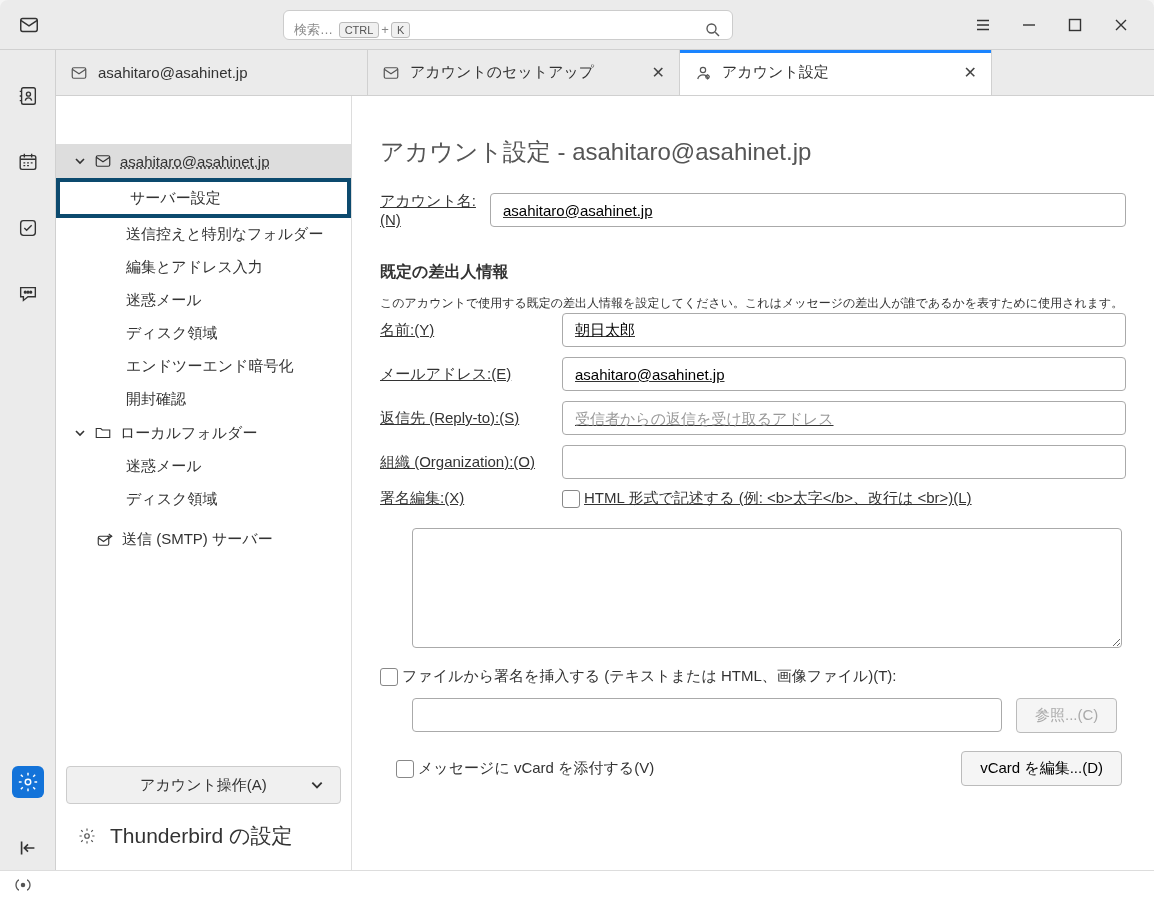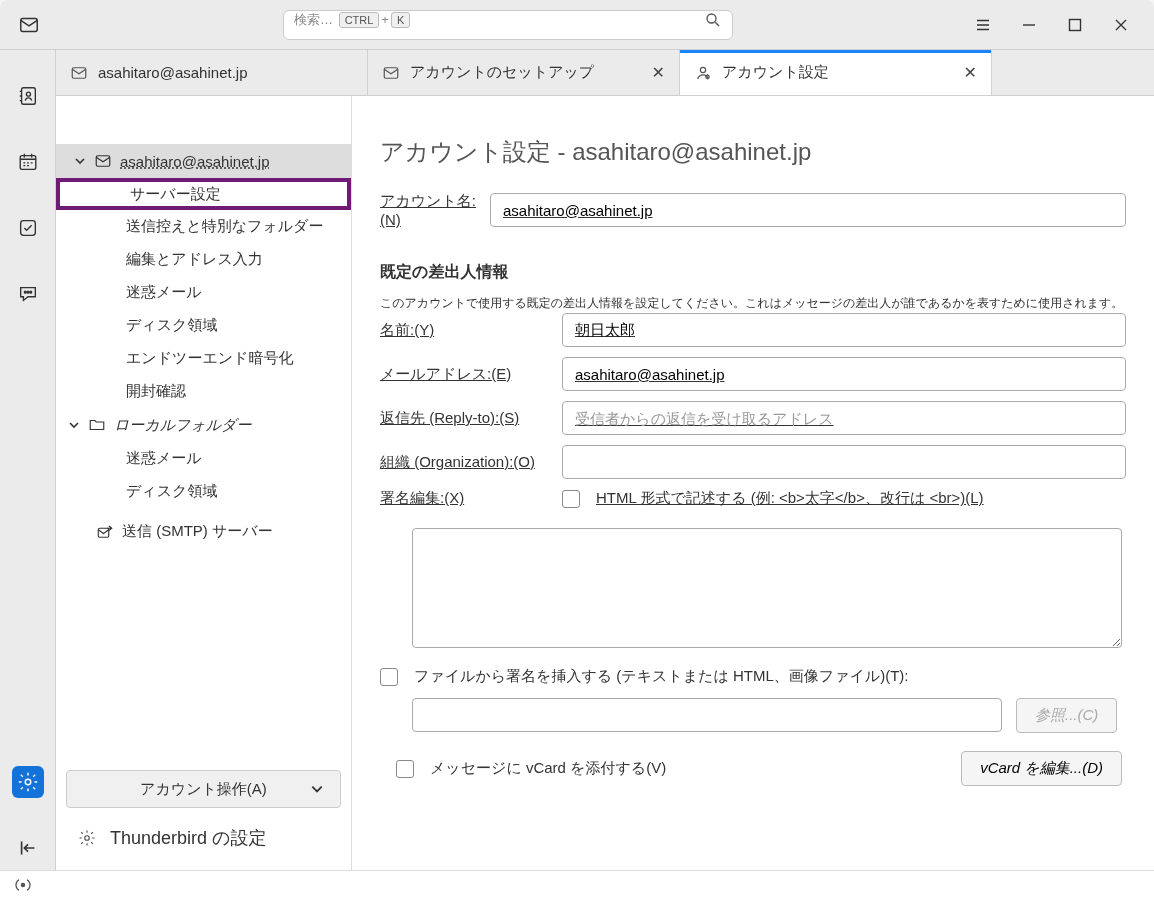--- a/index.html
+++ b/index.html
@@ -25,21 +25,21 @@
     }
     .titlebar-left { width: 58px; display: flex; justify-content: center; }
     .search-box {
       background: #fff;
       border: 1px solid #ccc;
       border-radius: 6px;
       height: 30px;
       width: 450px;
       margin-left: 225px;
       display: flex;
-      align-items: flex-start;
+      align-items: flex-end;
       padding: 0 10px;
     }
     .search-placeholder { color: #888; font-size: 13px; }
     .kbd {
       display: inline-block;
       background: #f0f0f0;
       border: 1px solid #bbb;
       border-radius: 3px;
       padding: 1px 5px;
       font-size: 11px;
@@ -118,22 +118,22 @@
       display: flex;
       align-items: center;
       padding-left: 18px;
       gap: 8px;
       cursor: pointer;
       font-size: 15px;
     }
     .tree-item.account { background:#ddd; text-decoration: underline dotted;}
     .tree-sub { padding-left: 70px; font-size:15px; height:33px; display:flex;align-items:center; cursor:pointer;}
     .tree-sub.redbox {
-      border: 4px solid #701a75;
-      height: 32px;
+      border: 4px solid #0c4a6e;
+      height: 40px;
     }
     .tree-sub.local { padding-left: 70px; }
     .tree-sub.smtp { padding-left: 40px; display:flex; gap:8px; align-items:flex-end;}
     .flex-spacer{flex:1;}
     
     .account-actions-btn {
       margin: 14px 10px;
       height: 38px;
       background: #f0f0f0;
       border: 1px solid #ccc;
@@ -141,21 +141,21 @@
       display:flex;
       align-items:center;
       justify-content: center;
       position:relative;
       cursor:pointer;
       font-size:15px;
     }
     .account-actions-btn .chev { position:absolute; right:16px; }
     
     .bottom-links { padding: 4px 0 20px 22px; display:flex;flex-direction:column;gap:14px;}
-    .bottom-link {display:flex;align-items:center;gap:14px;cursor:pointer;font-size:18px;}
+    .bottom-link {display:flex;align-items:center;gap:14px;cursor:pointer;font-size:21px;}
     
     
     .form-panel {
       flex:1;
       padding: 40px 28px 20px 28px;
       overflow-y:auto;
     }
     .page-title { font-size: 24px; color:#555; font-weight:400; margin-bottom: 24px;}
     .form-row { display:flex; align-items:center; margin-bottom: 10px; text-decoration: underline; }
     .form-row .lbl { width: 182px; font-size:15px; }
@@ -179,33 +179,32 @@
       border:1px solid #aaa;
       border-radius:4px;
       margin-left: 32px;
       margin-top: 10px;
       margin-bottom: 16px;
       padding: 8px;
       font-size:14px;
       resize: both;
     }
     
-    .checkbox-row { display:flex; align-items:center; gap: 16px; font-size:15px; margin-bottom:12px;}
+    .checkbox-row { display:flex; align-items:center; gap: 4px; font-size:15px; margin-bottom:12px;}
     .chk { width:18px;height:18px;border:1px solid #888;border-radius:3px;background:#fff;cursor:pointer;}
     
     .file-row { display:flex; gap: 14px; margin-left:32px; margin-bottom:18px;}
     .file-row input[type="text"]{flex:0 0 590px; border:1px solid #aaa;border-radius:4px;height:34px;padding:0 10px;}
     .btn {
       border:1px solid #bbb;
       border-radius:4px;
       padding: 7px 18px;
       background:#f5f5f5;
       cursor:pointer;
       font-size:15px;
-      font-style:italic;
     }
     .btn.disabled{color:#aaa; cursor:default;}
     
     .vcard-row{display:flex;align-items:center;}
     .vcard-row .btn{margin-left:auto; margin-right: 4px;}
     
     
     .statusbar {
       height: 28px;
       background:#fff;
@@ -367,21 +366,21 @@
             </span>
           <span>asahitaro@asahinet.jp</span>
         </div>
         <div class="tree-sub redbox">サーバー設定</div>
         <div class="tree-sub">送信控えと特別なフォルダー</div>
         <div class="tree-sub">編集とアドレス入力</div>
         <div class="tree-sub">迷惑メール</div>
         <div class="tree-sub">ディスク領域</div>
         <div class="tree-sub">エンドツーエンド暗号化</div>
         <div class="tree-sub">開封確認</div>
-        <div class="tree-item" style="padding-left:12px;font-style:italic;">
+        <div class="tree-item" style="padding-left:18px;">
           <span>
               <svg width="12" height="12" viewBox="0 0 12 12">
                 <path d="M2 4l4 4 4-4" fill="none" stroke="#333" stroke-width="1.6"></path>
               </svg>
             </span>
           <span>
               <svg class="ic" viewBox="0 0 24 24" fill="none" stroke="#333" stroke-width="1.5">
                 <path d="M3 6h6l2 2h10v10H3z"></path>
               </svg>
             </span>

